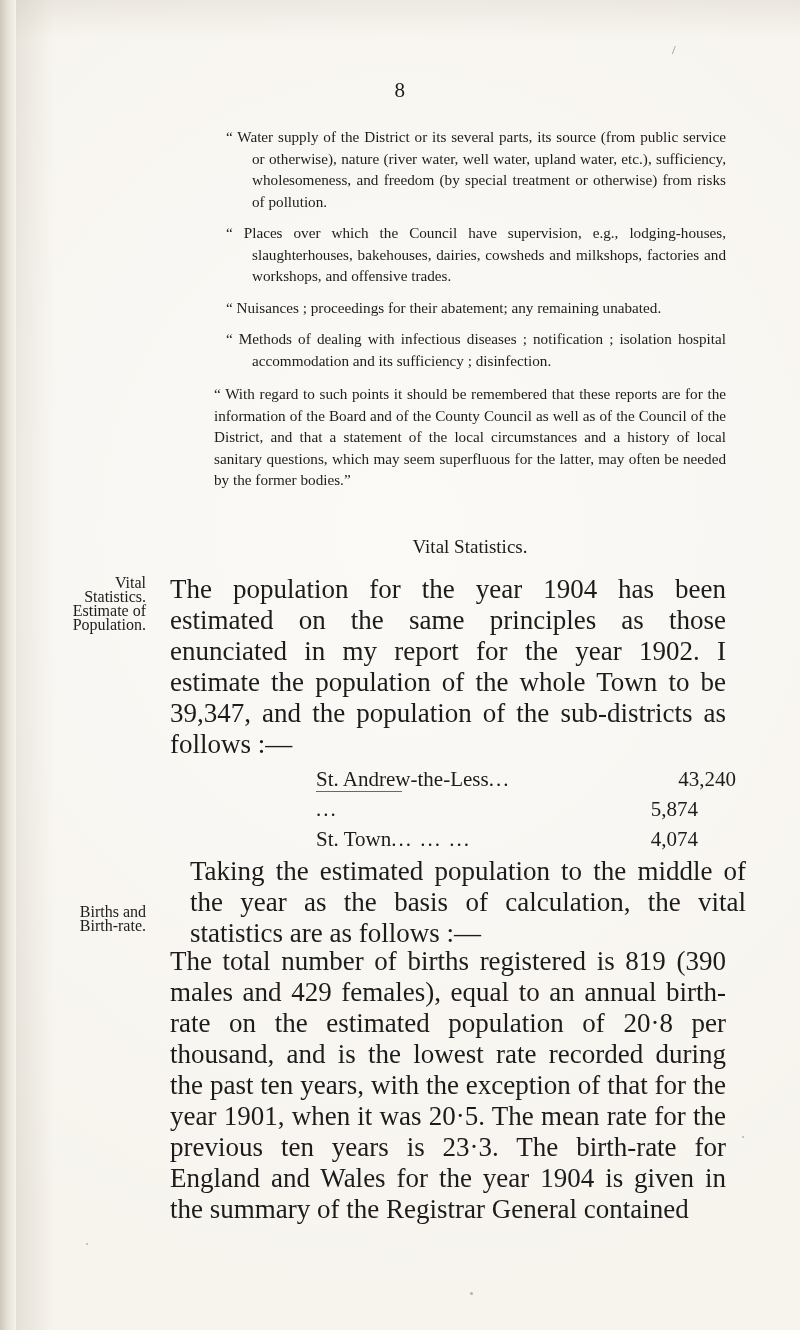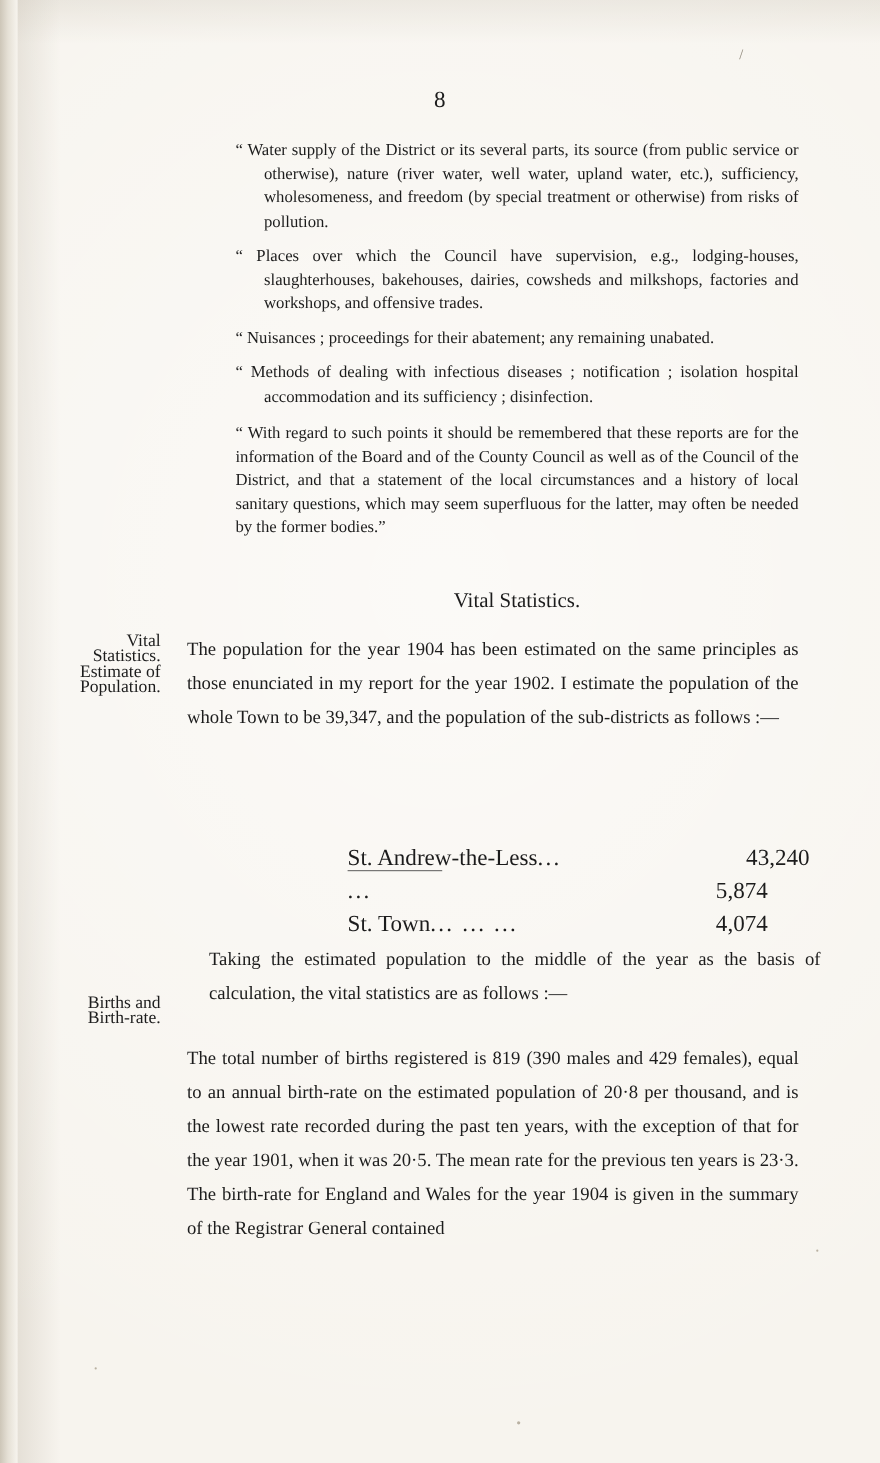--- a/index.html
+++ b/index.html
@@ -61,20 +61,21 @@
   }
   .quote-block {
     font-size: 15.2px;
     line-height: 21.5px;
     text-align: justify;
   }
   .qitem {
     margin-bottom: 10px;
     padding-left: 26px;
     text-indent: -26px;
+    margin-left: 12px;
   }
   .para {
     font-size: 15.2px;
     line-height: 21.5px;
     text-align: justify;
     margin-top: 12px;
   }
 
   .section-title {
     position: absolute;
@@ -95,21 +96,21 @@
     line-height: 14px;
   }
   .marginal.vital { top: 576px; }
   .marginal.births { top: 905px; }
 
   
   .prose {
     position: absolute;
     left: 170px;
     width: 556px;
-    font-size: 17px;
+    font-size: 27px;
     line-height: 31px;
   }
   .prose p {
     margin: 0 0 0 0;
     text-align: justify;
     text-align-last: left;
   }
   .prose.block1 { top: 574px; }
   .prose.block2 { top: 894px; margin-left: 20px; }
 

